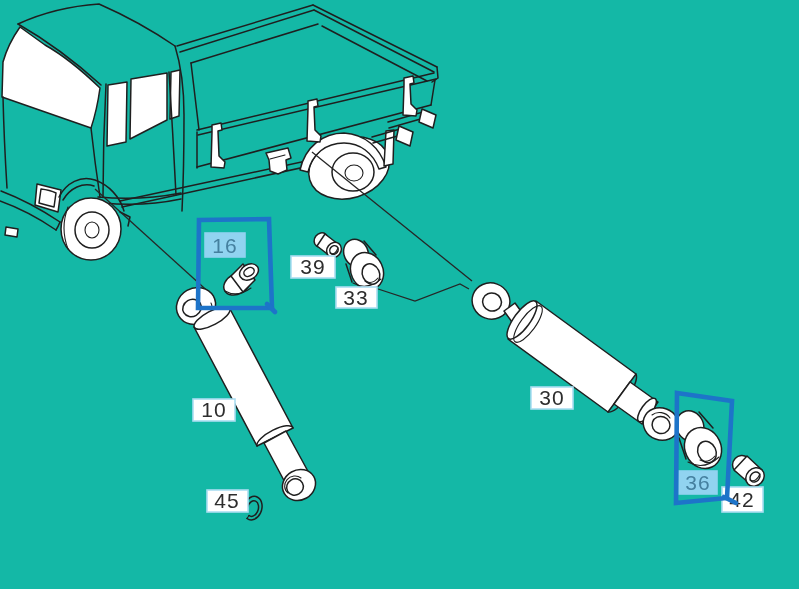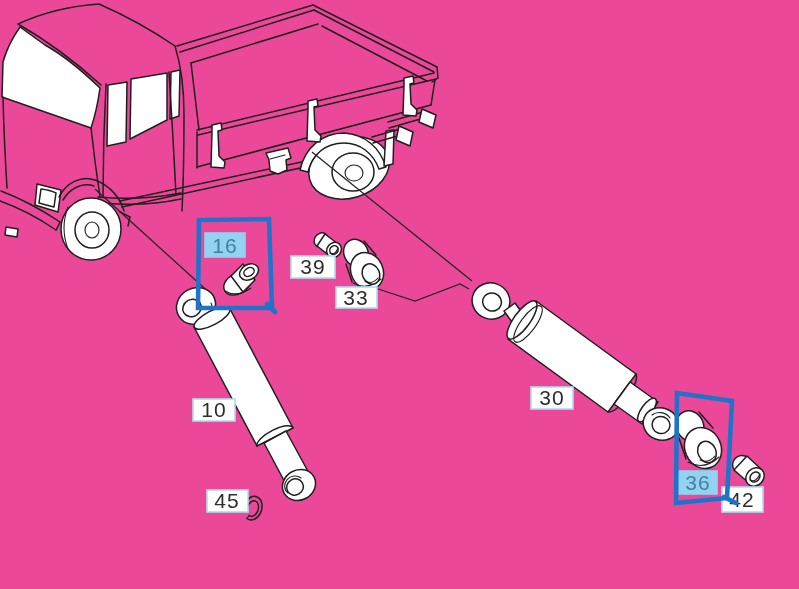--- a/index.html
+++ b/index.html
@@ -1,16 +1,16 @@
 <!DOCTYPE html>
 <html><head>
 <meta charset="utf-8">
 <style>
   html,body{margin:0;padding:0;background:#ffffff;}
-  #stage{position:relative;width:799px;height:589px;background:#ec4899;overflow:hidden;
+  #stage{position:relative;width:799px;height:589px;background:#14b8a6;overflow:hidden;
          font-family:"Liberation Sans", sans-serif;}
   #stage svg{position:absolute;left:0;top:0;}
   .ln{stroke:#1f1f1f;stroke-width:1.5;fill:none;stroke-linecap:round;stroke-linejoin:round;}
   .lnf{stroke:#1f1f1f;stroke-width:1.5;fill:#ffffff;stroke-linecap:round;stroke-linejoin:round;}
   .thin{stroke:#1f1f1f;stroke-width:1.1;fill:none;stroke-linecap:round;}
   .leader{stroke:#262626;stroke-width:1.3;fill:none;}
   .callout-box{fill:#ffffff;stroke:#abdef2;stroke-width:1.6;}
   .callout-box.hl{fill:#91d3f0;stroke:#91d3f0;}
   .callout-text{font-family:"Liberation Sans", sans-serif;font-size:21px;fill:#2d2d2d;
                 text-anchor:middle;letter-spacing:1px;}

